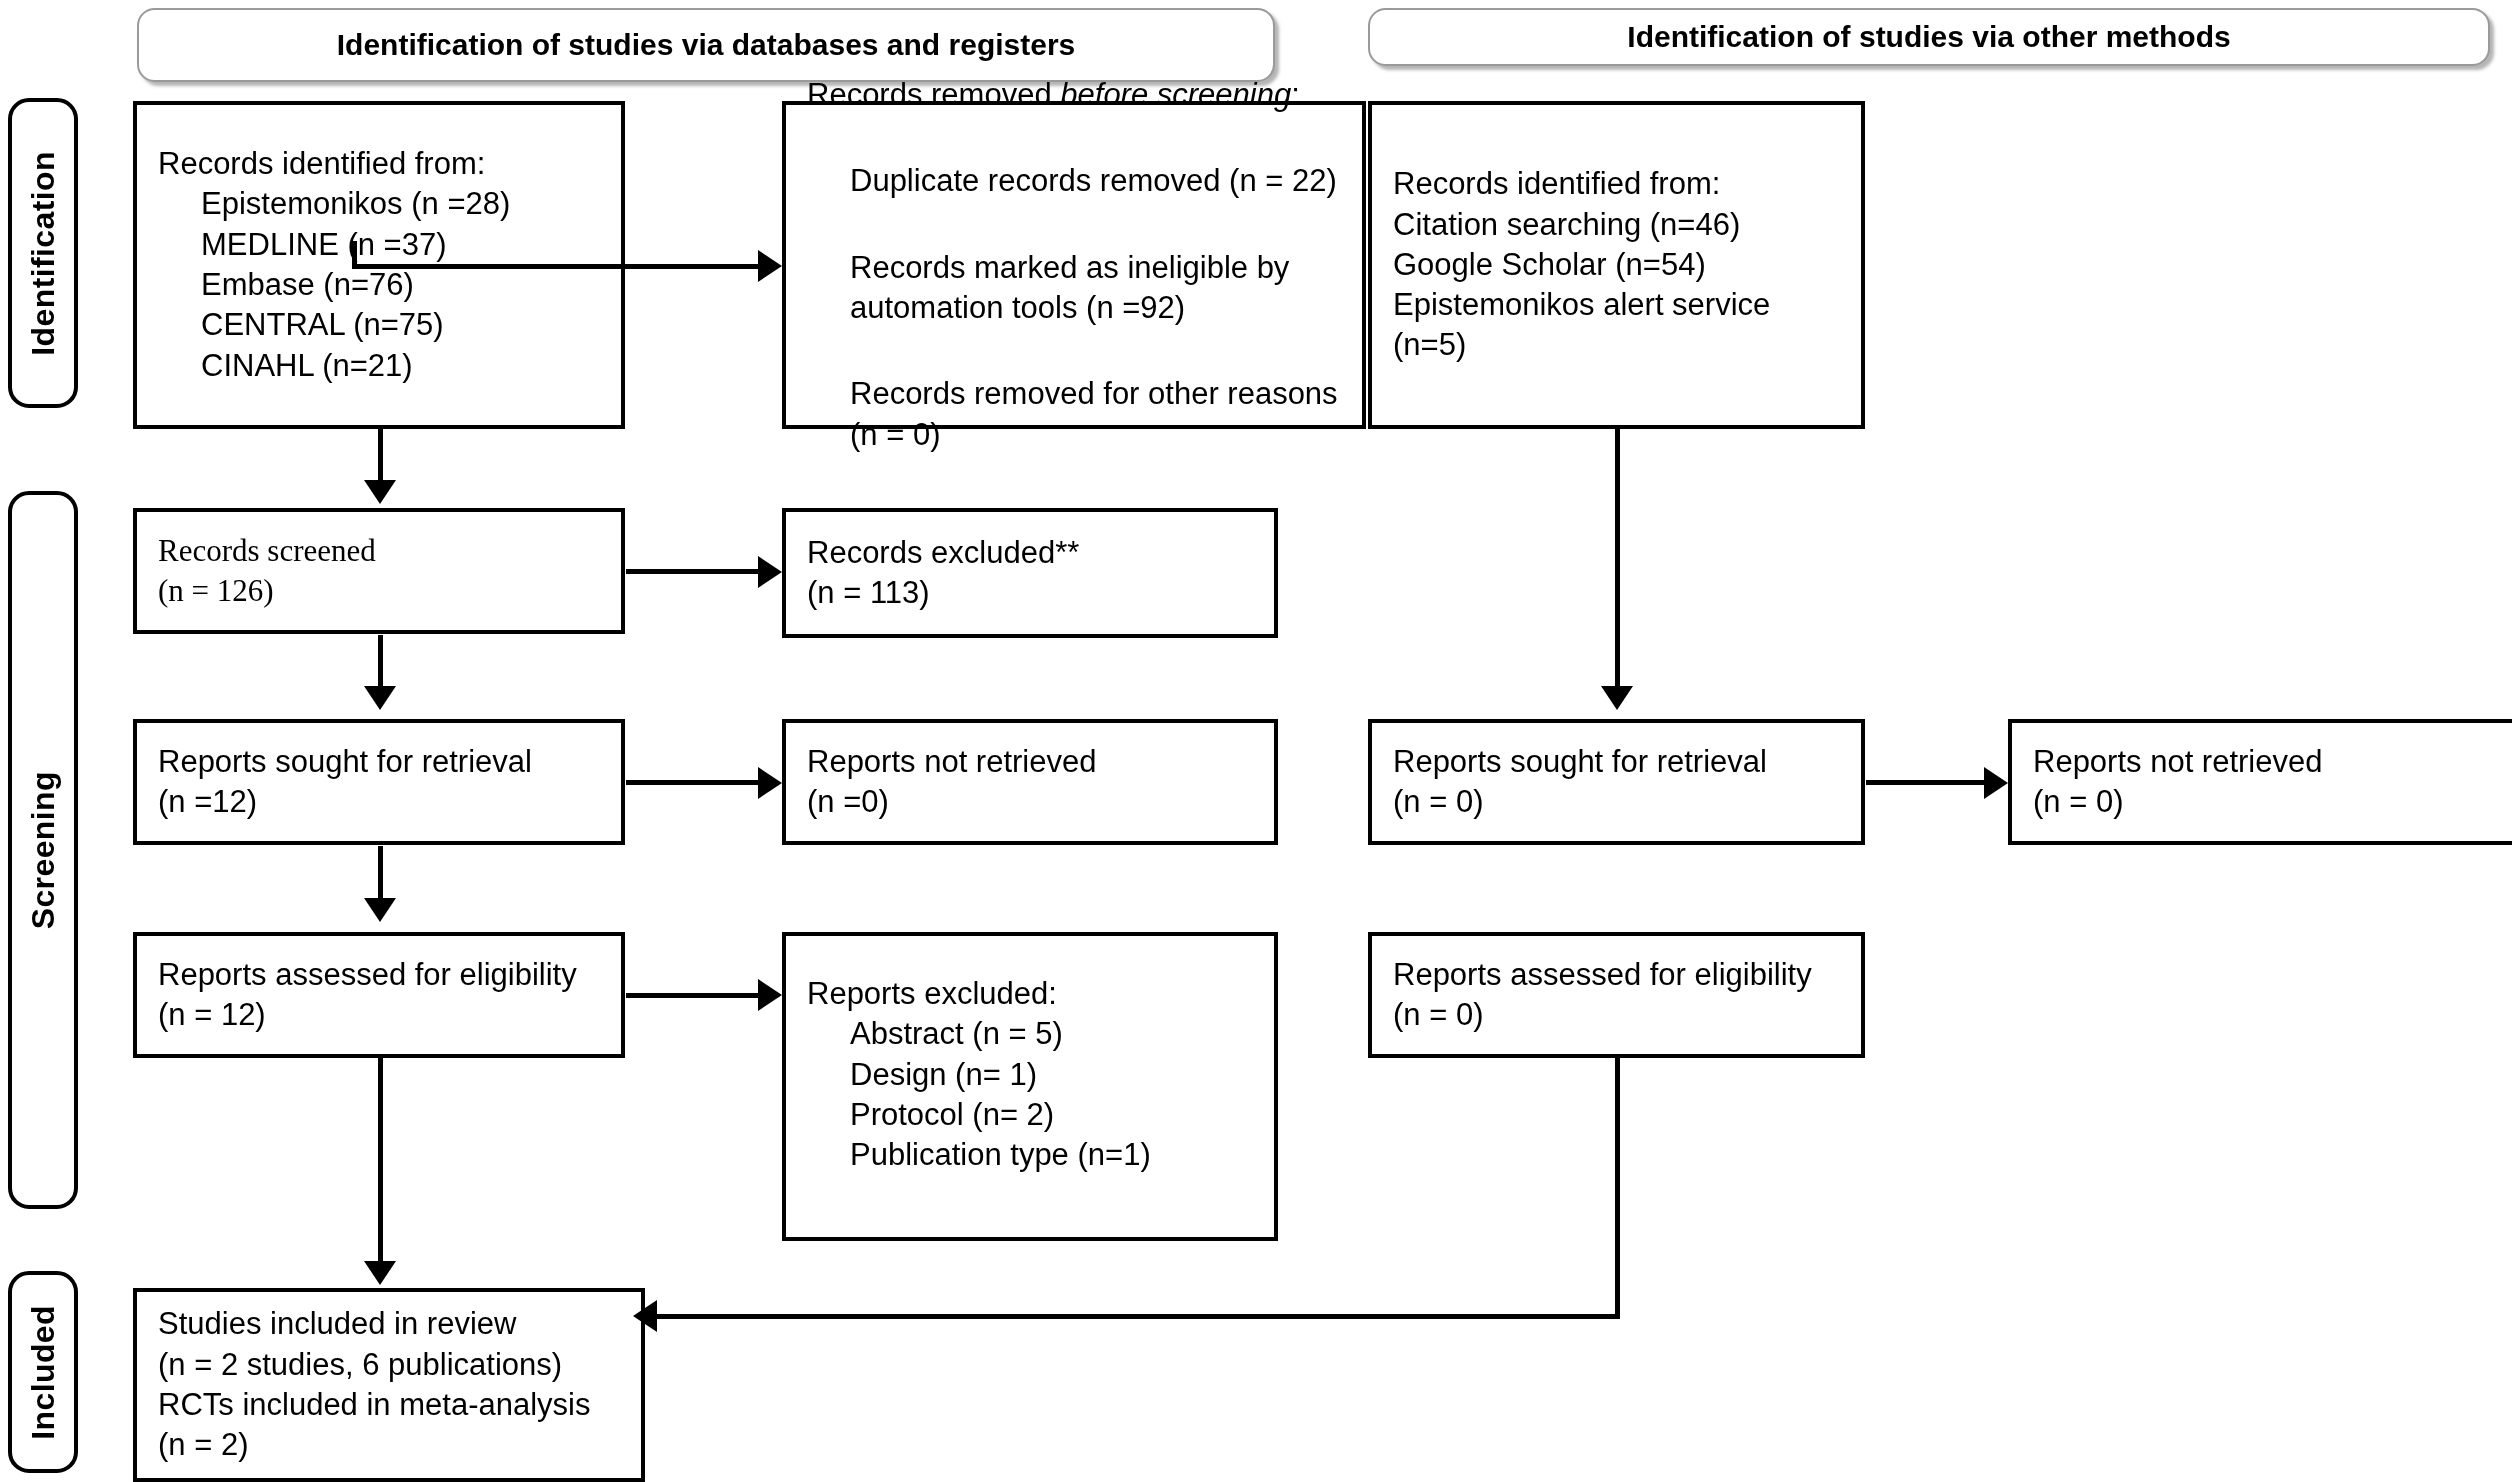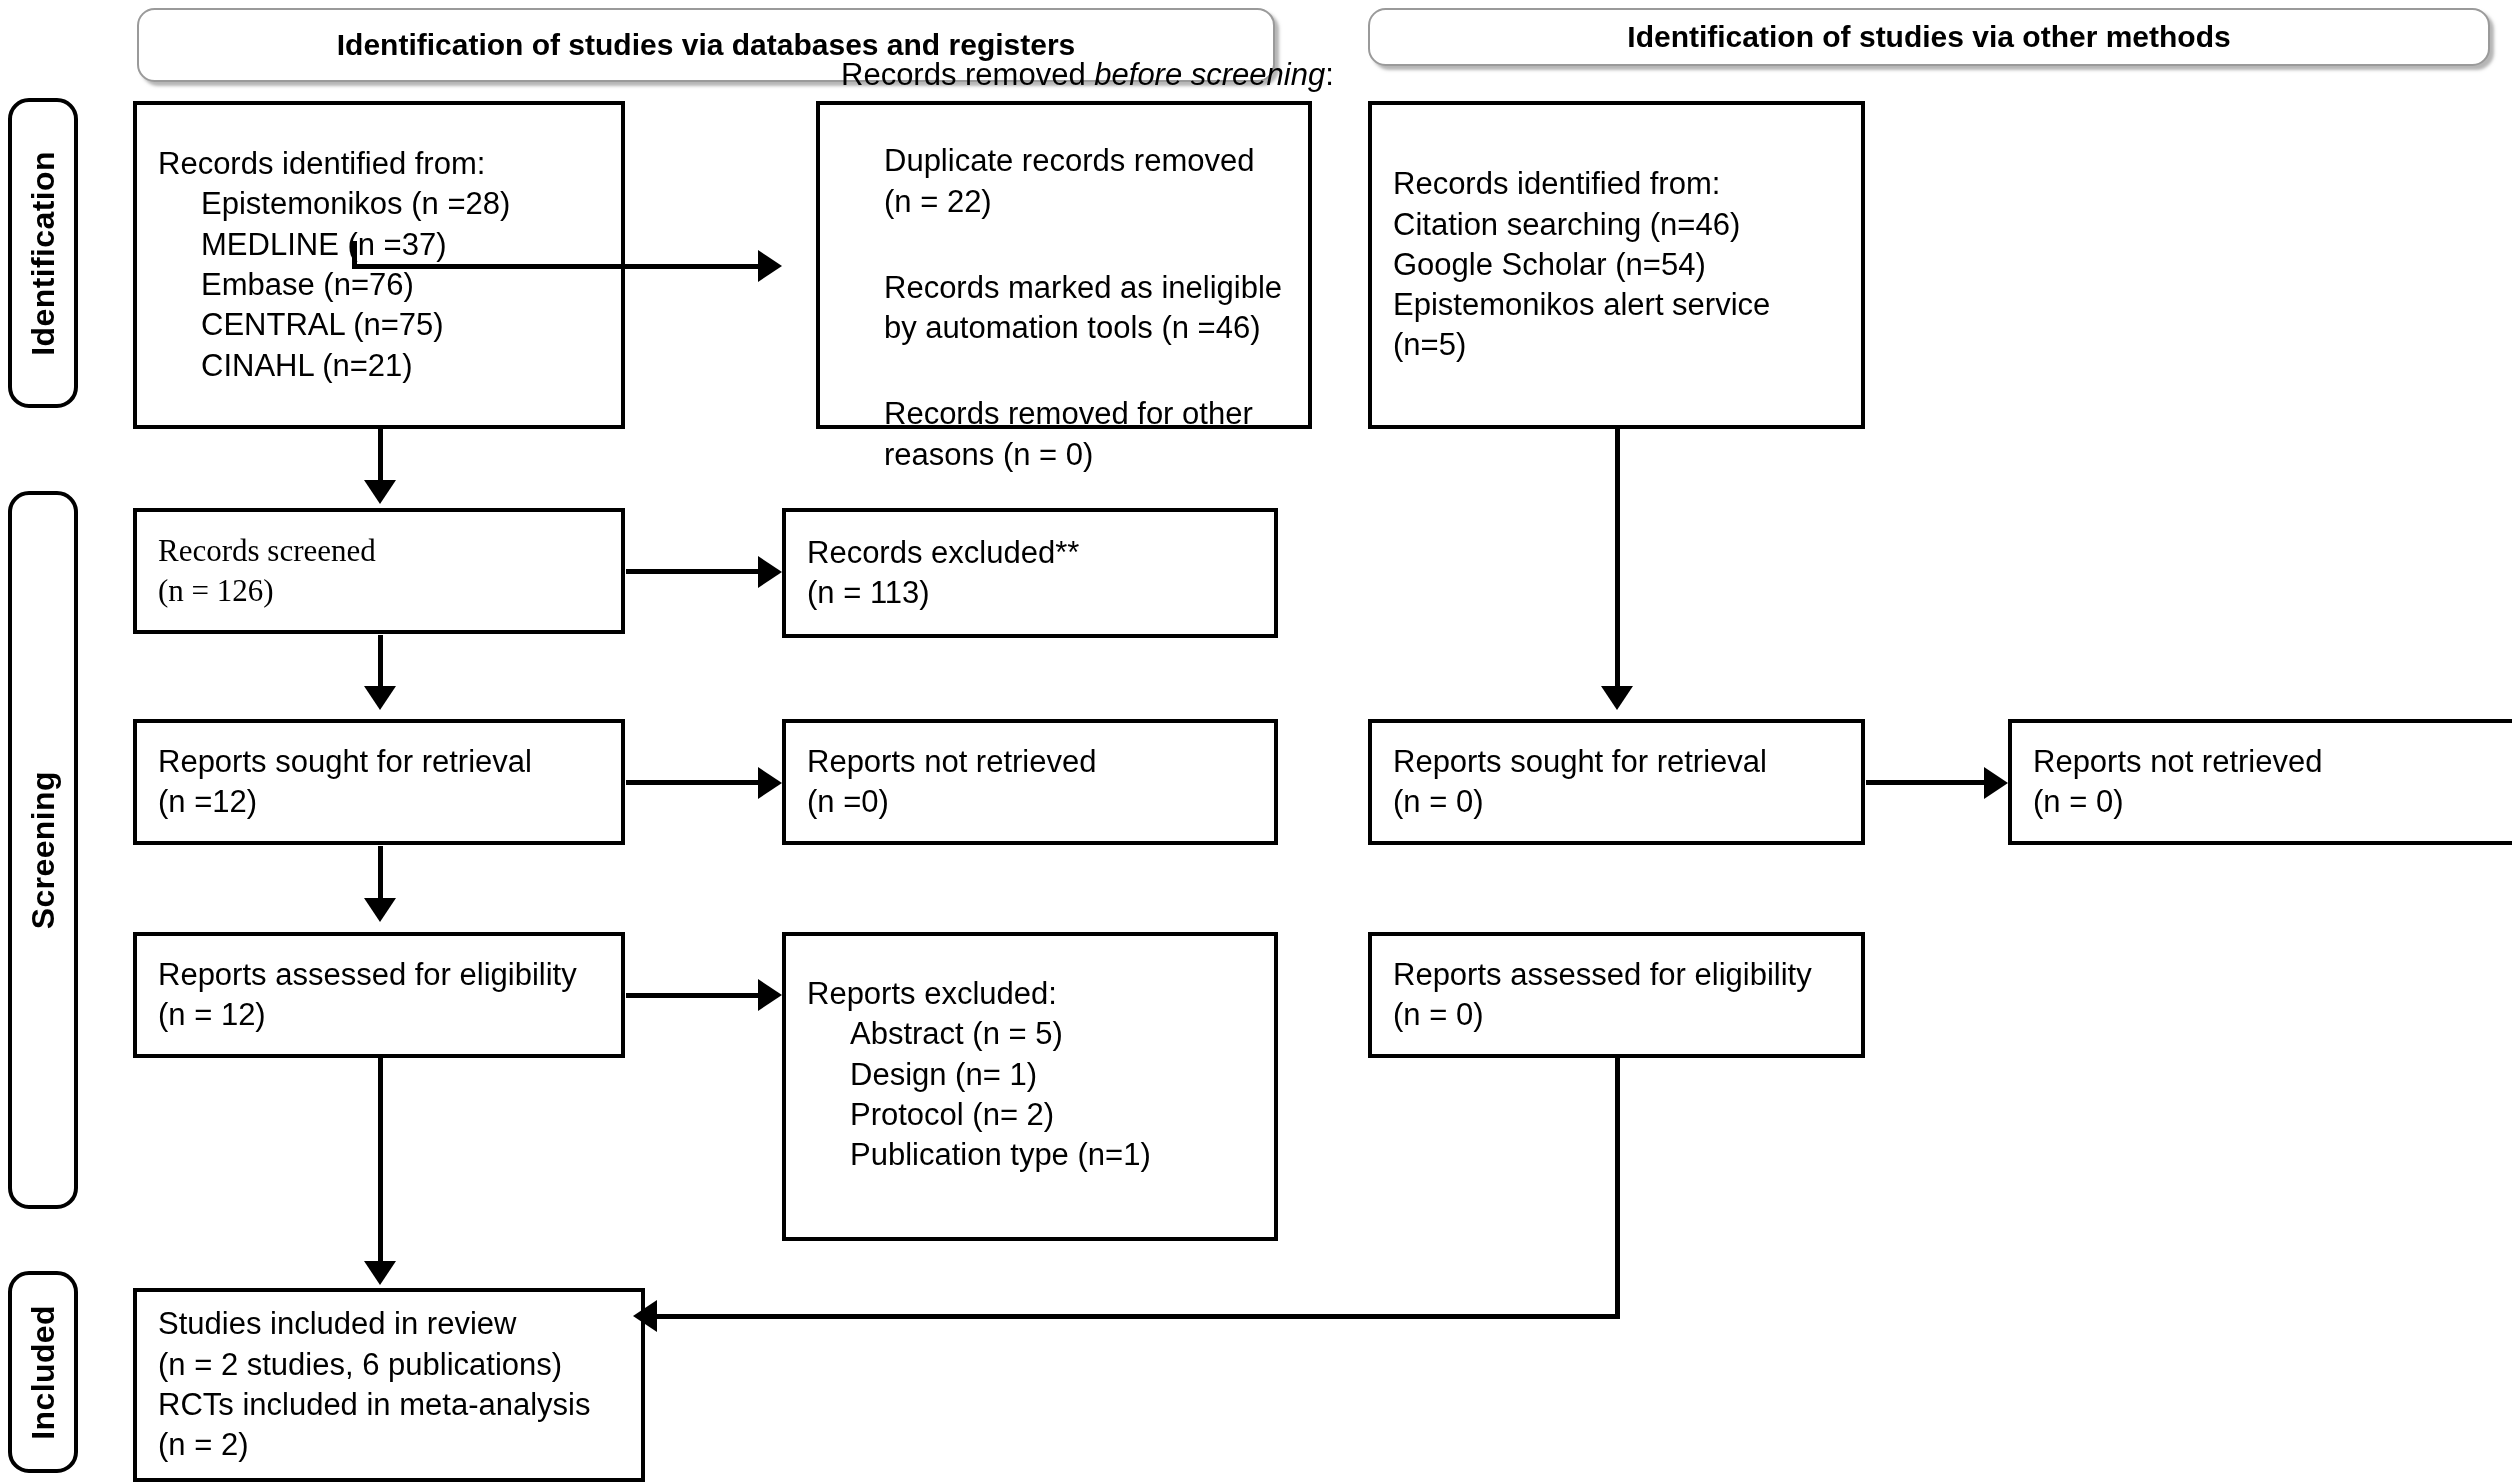--- a/index.html
+++ b/index.html
@@ -159,24 +159,24 @@
     <div class="line indent">MEDLINE (n =37)</div>
     <div class="line indent">Embase (n=76)</div>
     <div class="line indent">CENTRAL (n=75)</div>
     <div class="line indent">CINAHL (n=21)</div>
   </div>
 
   <div class="vline" style="left:352px; top:241px; height:27px; width:4.8px;"></div>
   <div class="hline" style="left:352px; top:264px; width:408px;"></div>
   <div class="arrow-right" style="left:758px; top:250px;"></div>
 
-  <div class="node" style="left:816px; top:101px; width:496px; height:328px;gap:46px;">
+  <div class="node" style="left:782px; top:101px; width:584px; height:328px;gap:46px;">
     <div class="line"><span>Records removed </span><em>before screening</em><span>:</span></div>
     <div class="line wrap indent-hang">Duplicate records removed (n = 22)</div>
-    <div class="line wrap indent-hang">Records marked as ineligible by automation tools (n =46)</div>
+    <div class="line wrap indent-hang">Records marked as ineligible by automation tools (n =92)</div>
     <div class="line wrap indent-hang">Records removed for other reasons (n = 0)</div>
   </div>
 
   <div class="node" style="left:1368px; top:101px; width:497px; height:328px;">
     <div class="line">Records identified from:</div>
     <div class="line">Citation searching (n=46)</div>
     <div class="line">Google Scholar (n=54)</div>
     <div class="line wrap">Epistemonikos alert service (n=5)</div>
   </div>
 

